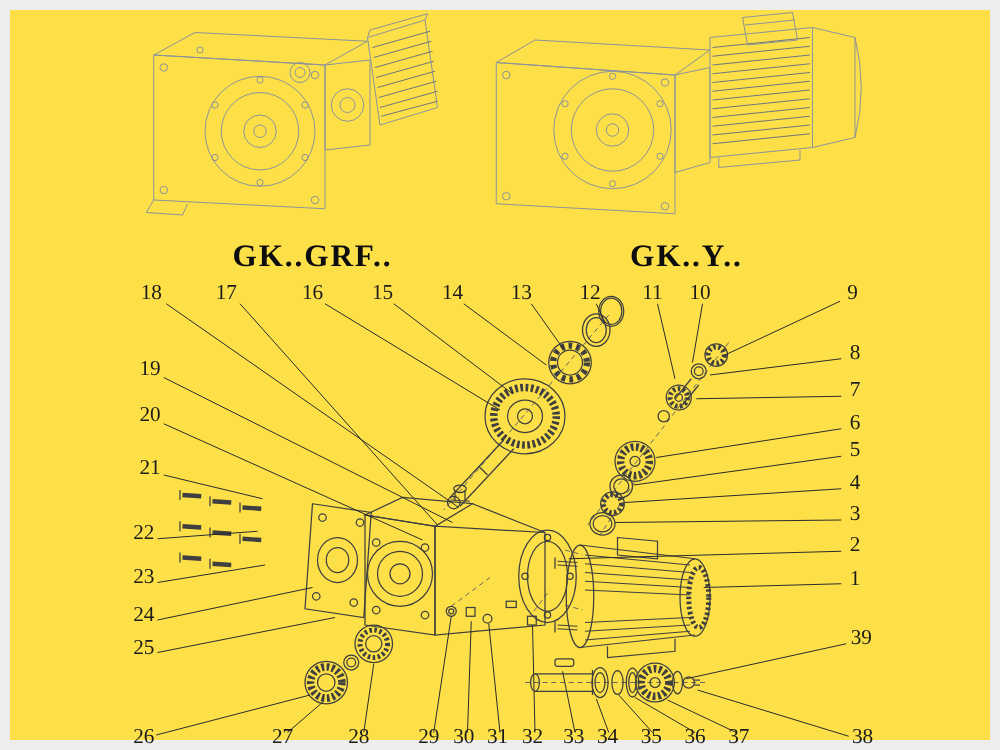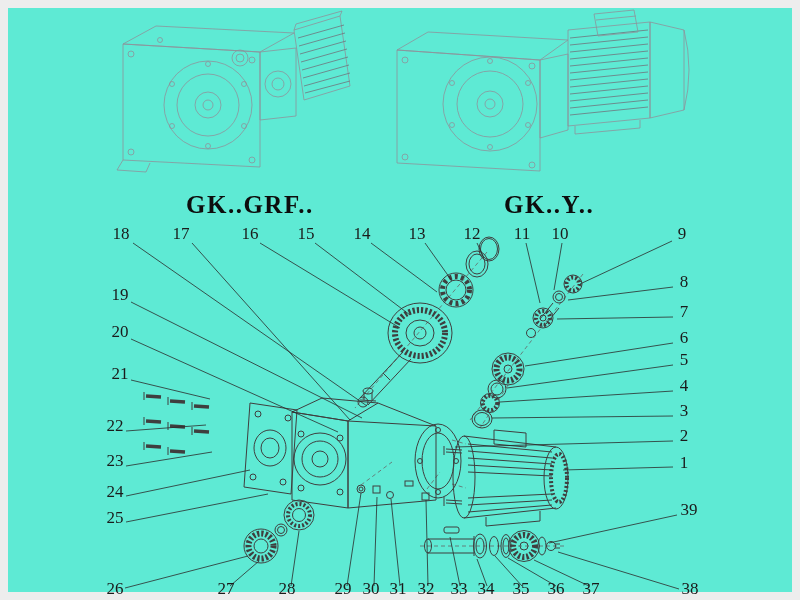--- a/index.html
+++ b/index.html
@@ -1,16 +1,16 @@
 <!DOCTYPE html>
 <html><head>
 <meta charset="utf-8">
 <style>
   html,body{margin:0;padding:0;background:#e9e9e9;}
-  .stage{position:relative;width:800px;height:600px;background:#5eead4;overflow:hidden;}
+  .stage{position:relative;width:800px;height:600px;background:#fde047;overflow:hidden;}
   svg{display:block;}
   
   .lt path,.lt circle,.lt ellipse,.lt line{stroke:#8d939a;stroke-width:0.8;fill:none;}
   .lt .hatch{stroke:#6f757c;stroke-width:0.8;}
   
   .dk path,.dk circle,.dk ellipse,.dk line,.dk rect{stroke:#3f3f3f;stroke-width:1;fill:none;}
   .dk .teeth{stroke-width:6;stroke-dasharray:2.2 2;}
   .dk .teeth-sm{stroke-width:4;stroke-dasharray:2 2;}
   .dk .balls{stroke-width:5;stroke-dasharray:3 3.2;}
   .dk .dash{stroke-dasharray:4 3;stroke-width:0.8;stroke:#666;}

